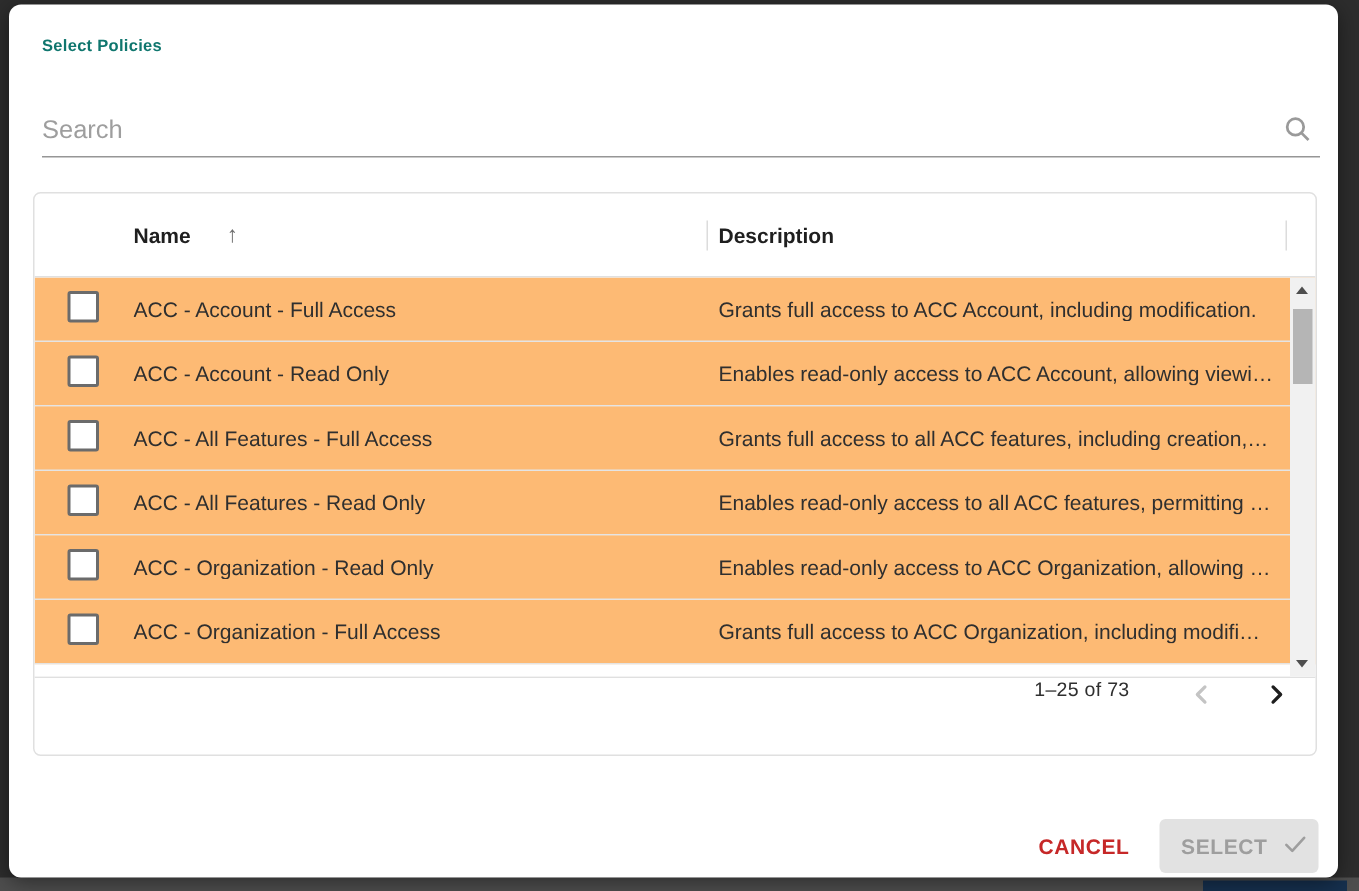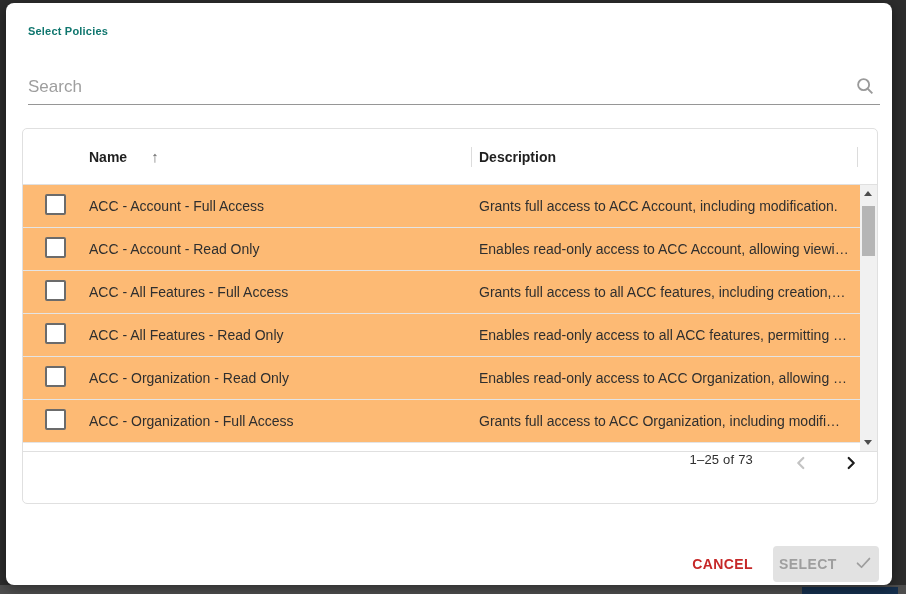--- a/index.html
+++ b/index.html
@@ -139,21 +139,21 @@
   .cancel-btn {
     border: none; background: none; cursor: pointer;
     font-family: "Liberation Sans", "DejaVu Sans", sans-serif;
     font-size: 14px; font-weight: 700; letter-spacing: 0.4px;
     color: #c62828; padding: 8px 10px; margin-right: 10px;
   }
   .select-btn {
     border: none; cursor: default;
     width: 106px; height: 36px; border-radius: 4px;
     background: #e2e2e2;
-    display: flex; align-items: center; justify-content: space-between; gap: 9px;
+    display: flex; align-items: center; justify-content: flex-end; gap: 9px;
     font-family: "Liberation Sans", "DejaVu Sans", sans-serif;
     font-size: 14px; font-weight: 700; letter-spacing: 0.4px;
     color: #9e9e9e;
   }
 </style>
 </head>
 <body>
 
 <div class="page">
   <div class="bottom-strip"></div>

